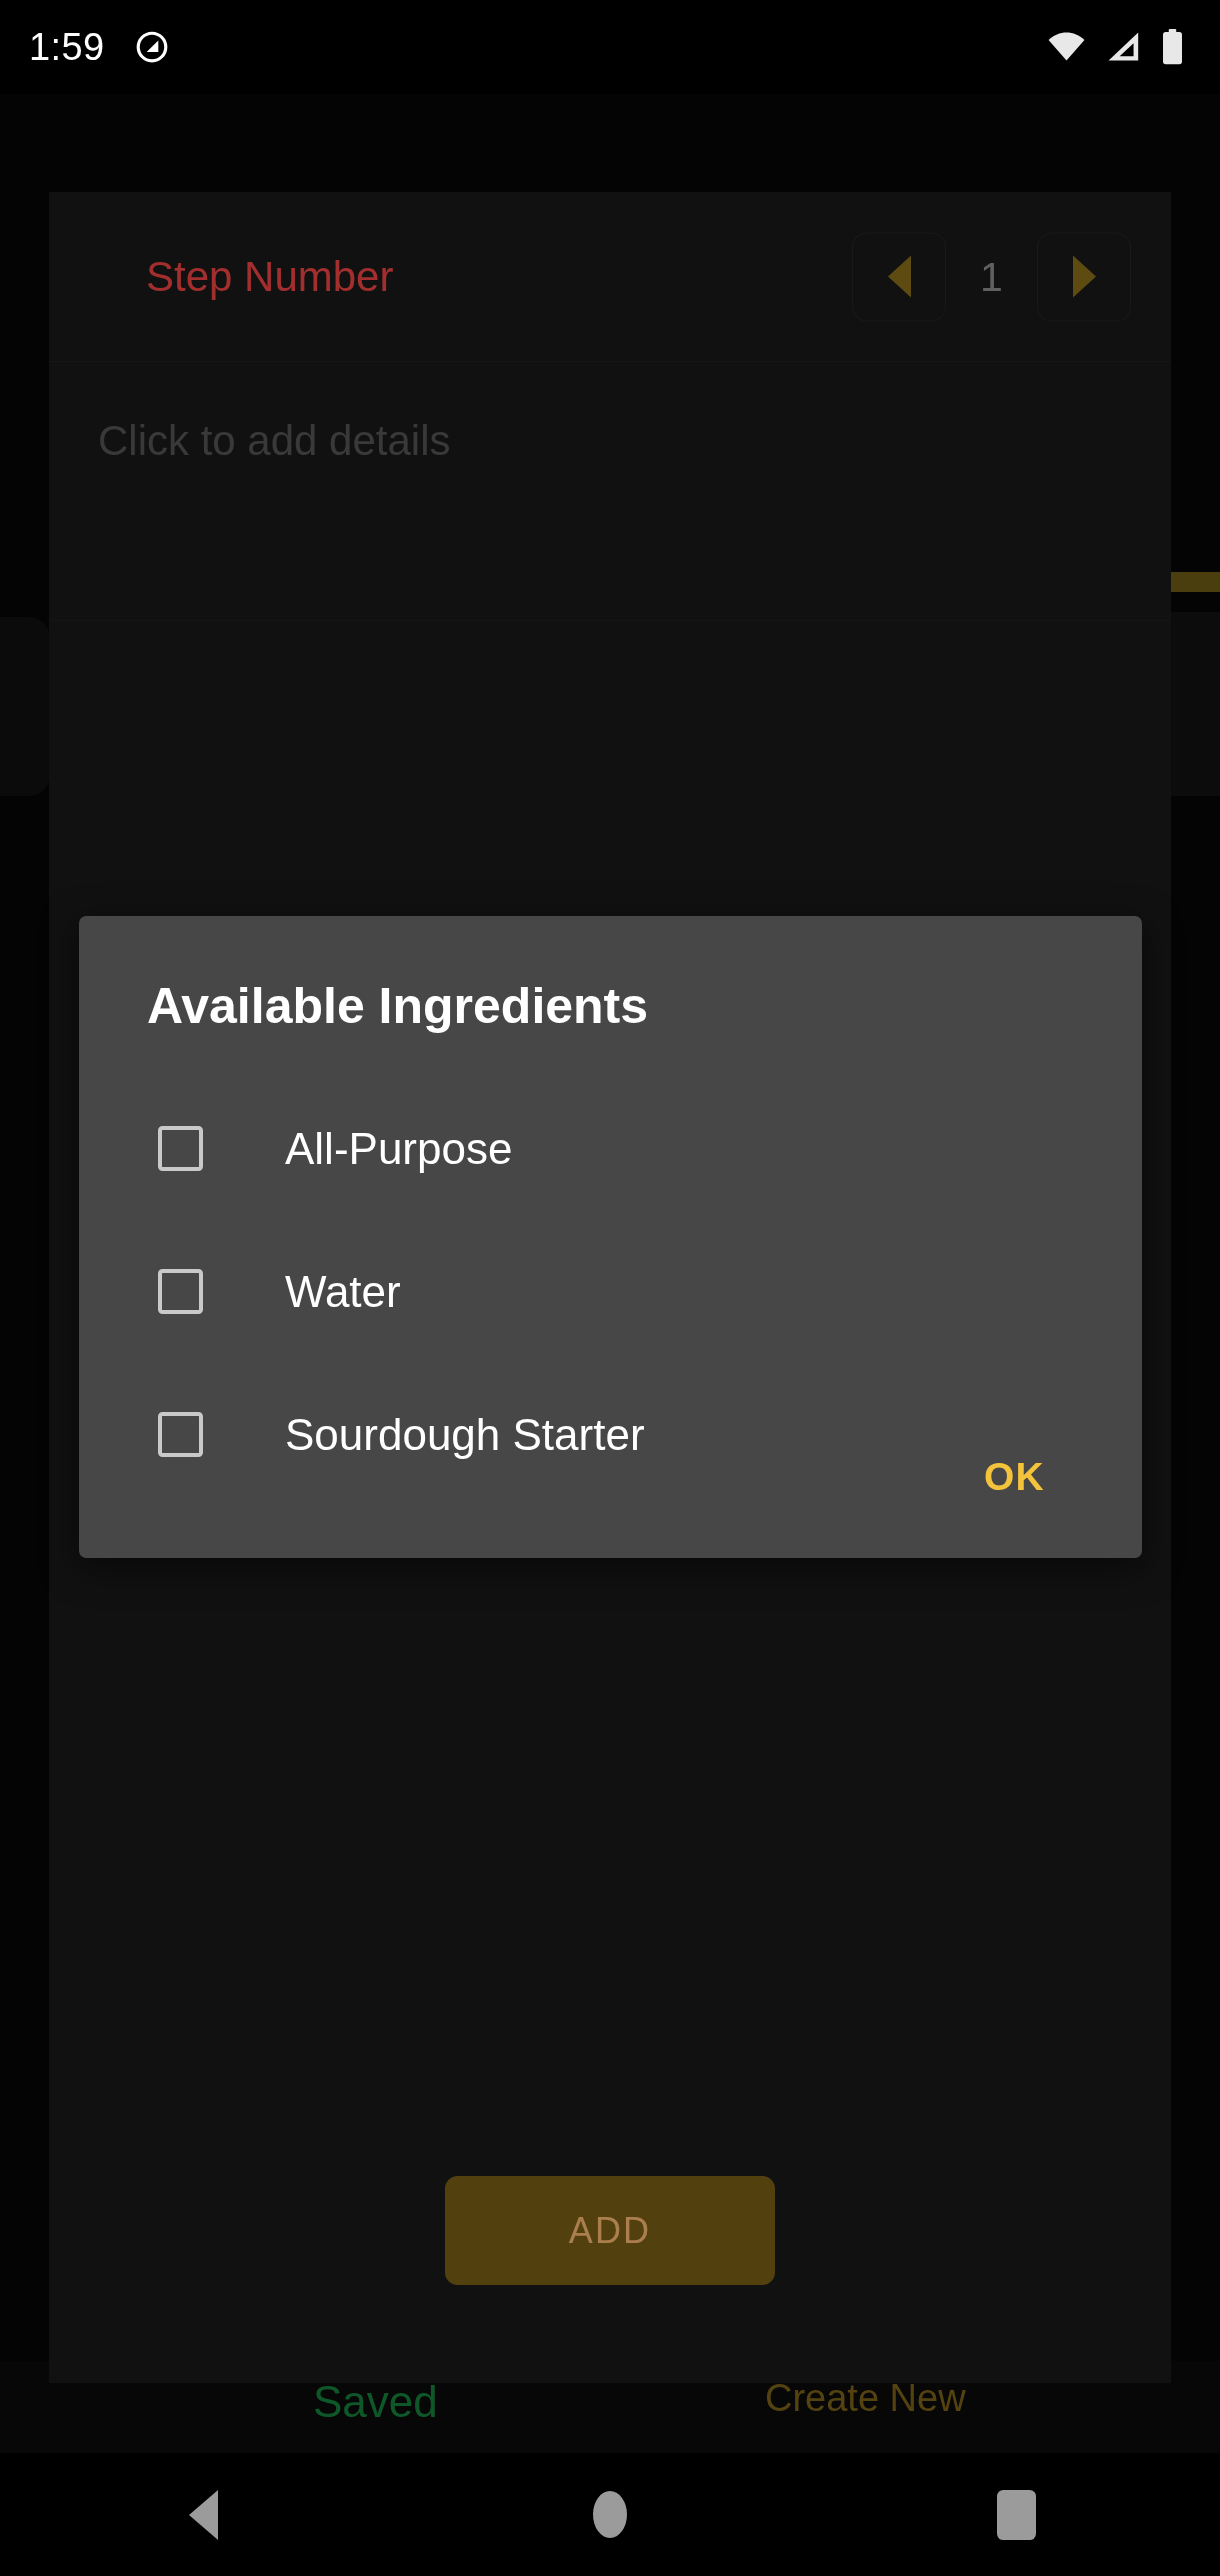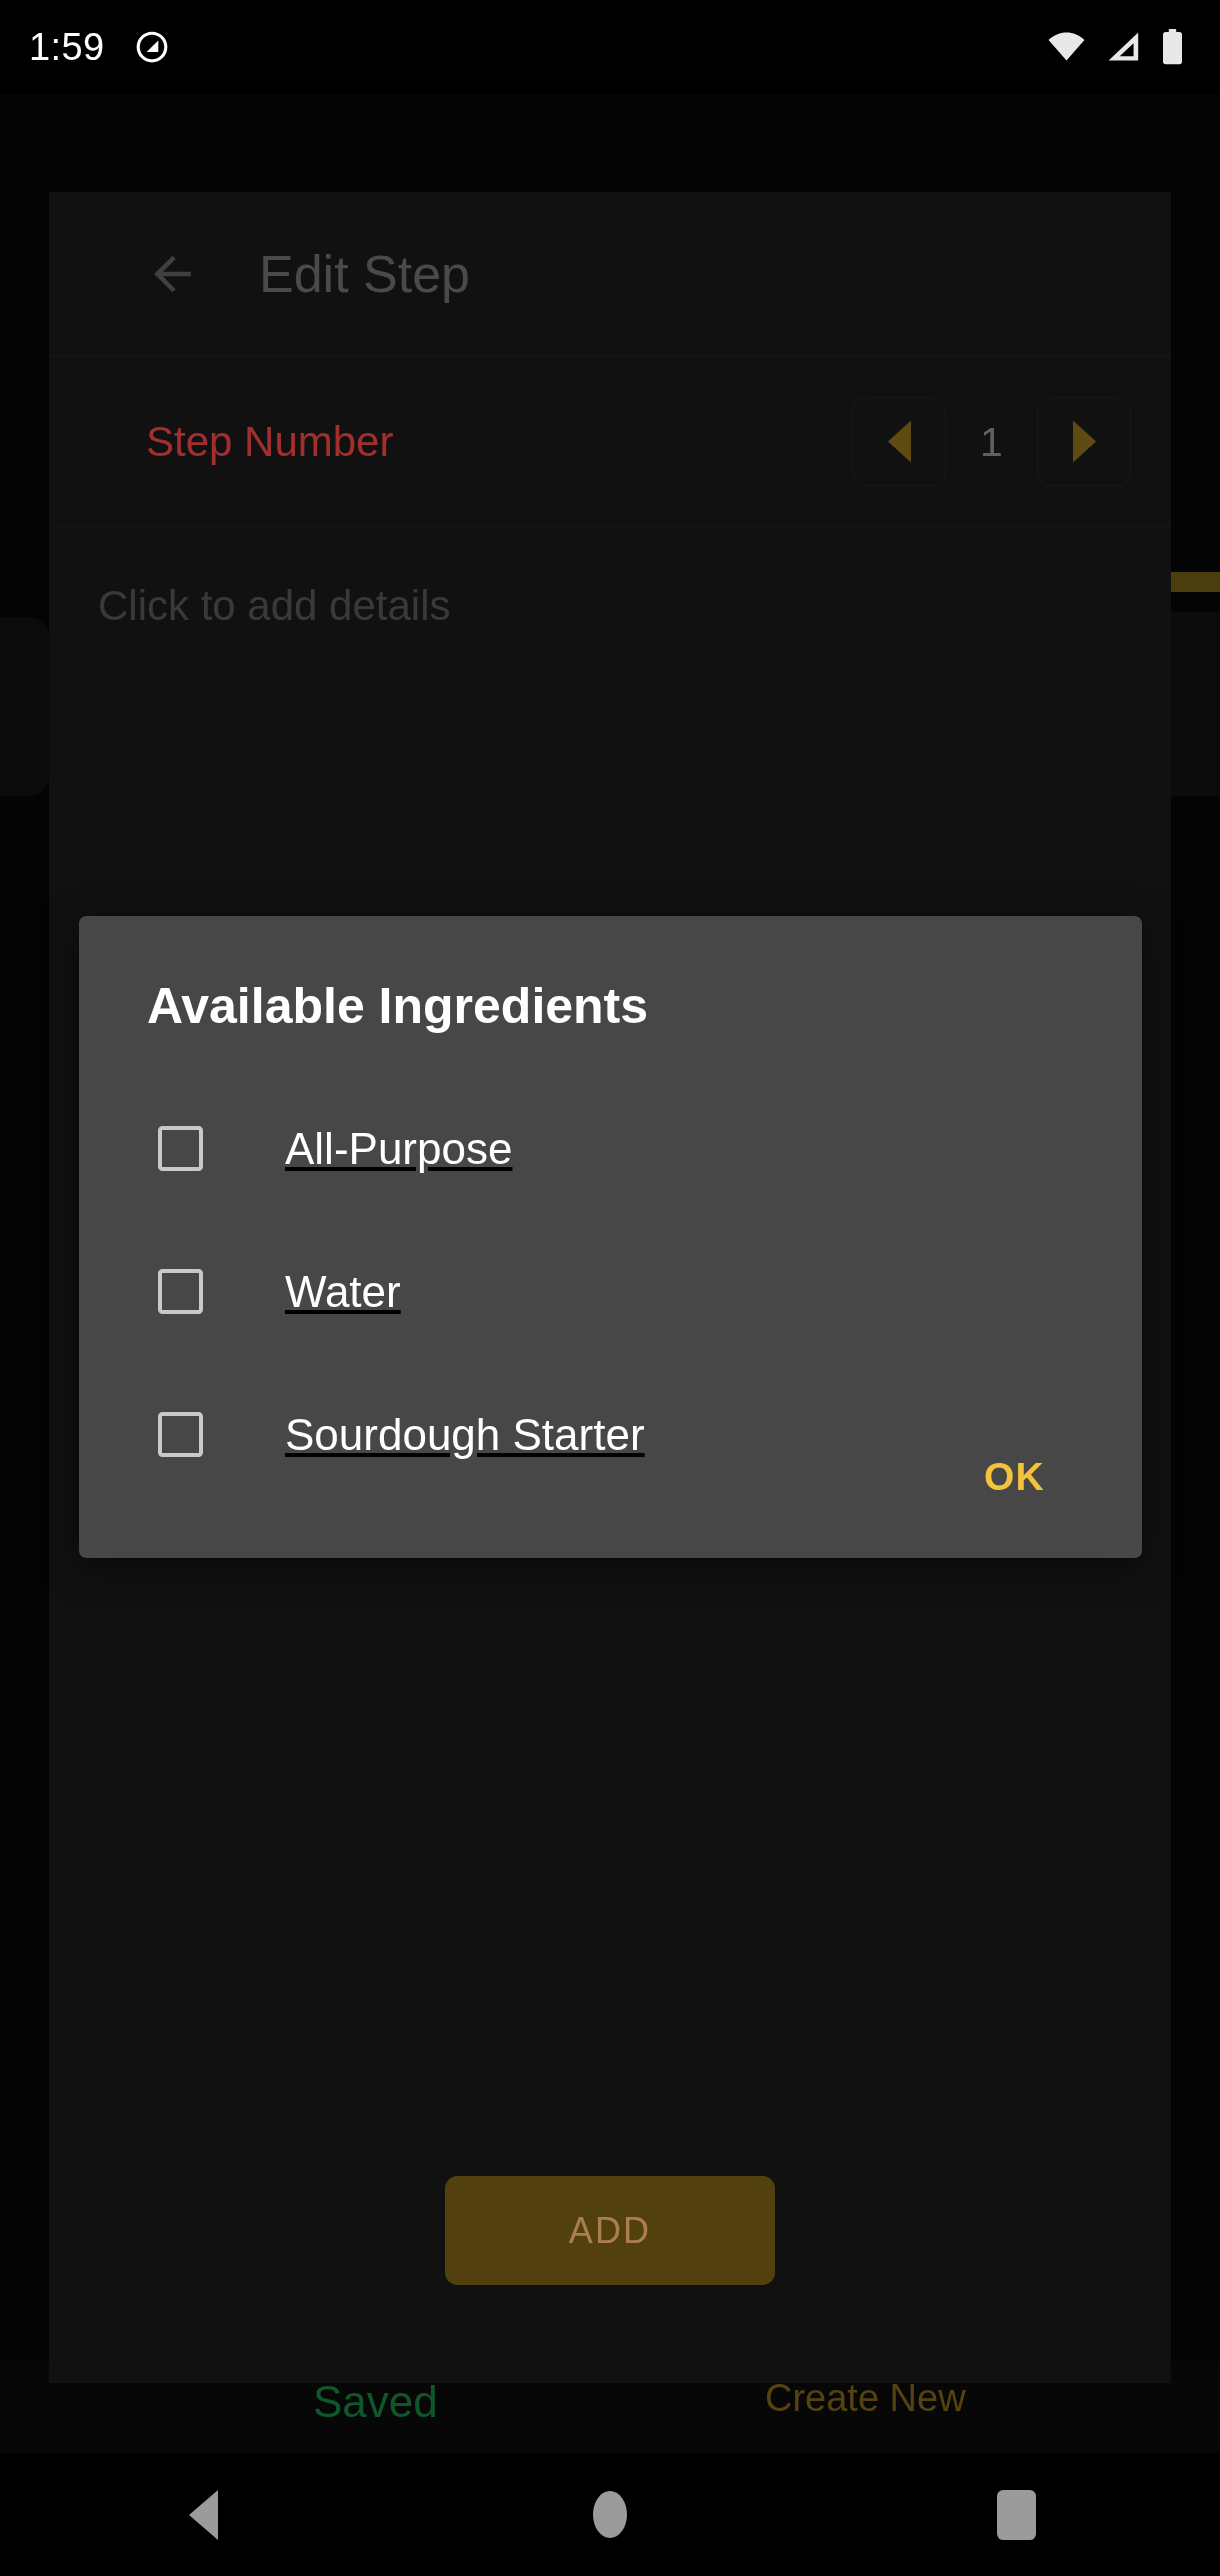--- a/index.html
+++ b/index.html
@@ -221,21 +221,20 @@
   .dlg-list {
     position:absolute;
     left:0; top:161px;
     width:100%;
   }
   .dlg-item {
     display:flex; align-items:center;
     height:143px;
     padding-left:79px;
     cursor:pointer;
-    text-decoration:underline;
   }
   .cbx {
     width:45px; height:45px;
     border:4.5px solid #c9c9c9;
     border-radius:4.5px;
     background:transparent;
     flex:0 0 auto;
   }
   .dlg-item-label {
     margin-left:82px;
@@ -297,28 +296,20 @@
   <div class="edge-card-right"></div>
   <div class="edge-card-left"></div>
 
   <div class="bottom-tabs">
     <span class="tab-saved">Saved</span>
     <span class="tab-create">Create New</span>
   </div>
 
   <div class="sheet">
 
-    <div class="sheet-appbar">
-      <div class="back-arrow">
-        <svg width="55" height="55" viewBox="0 0 24 24" aria-hidden="true">
-          <path d="M20 11H7.8l5.6-5.6L12 4l-8 8 8 8 1.4-1.4L7.8 13H20z" fill="#5f5f5f"></path>
-        </svg>
-      </div>
-      <div class="appbar-title">Edit Step</div>
-    </div>
 
     <div class="step-row">
       <div class="step-label">Step Number</div>
       <div class="stepper">
         <div class="step-btn">
           <span class="tri-left"></span>
         </div>
         <div class="step-value">1</div>
         <div class="step-btn">
           <span class="tri-right"></span>

